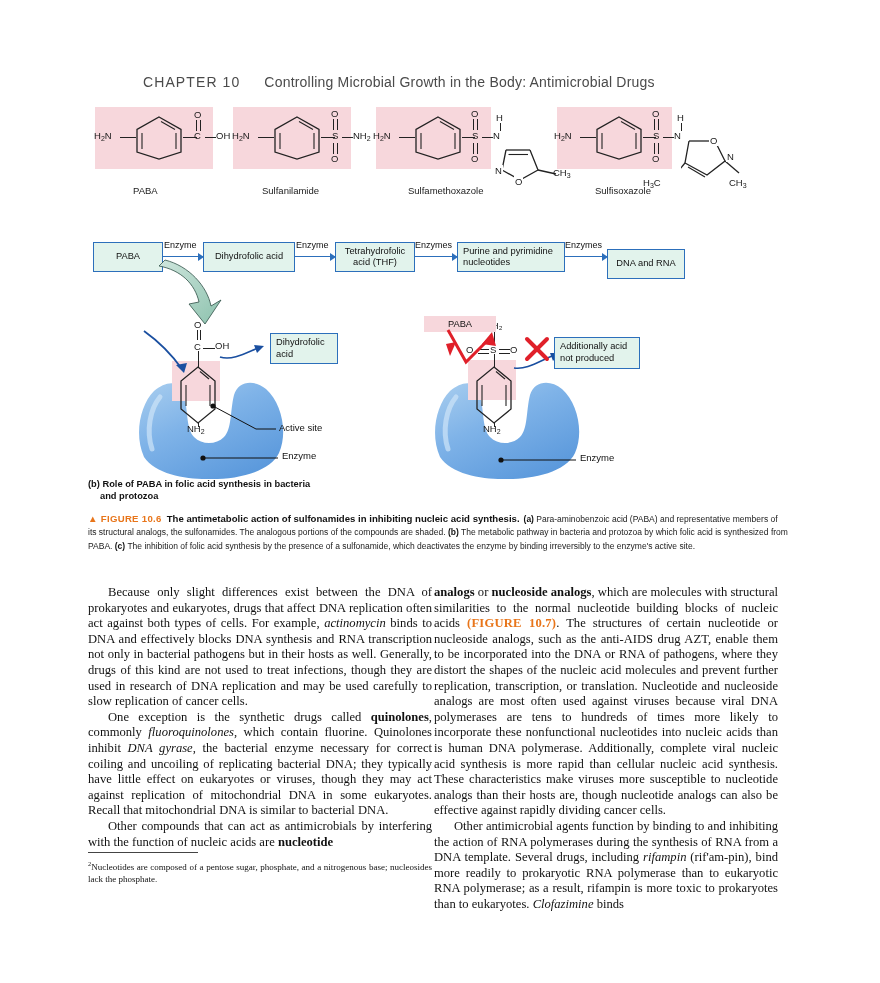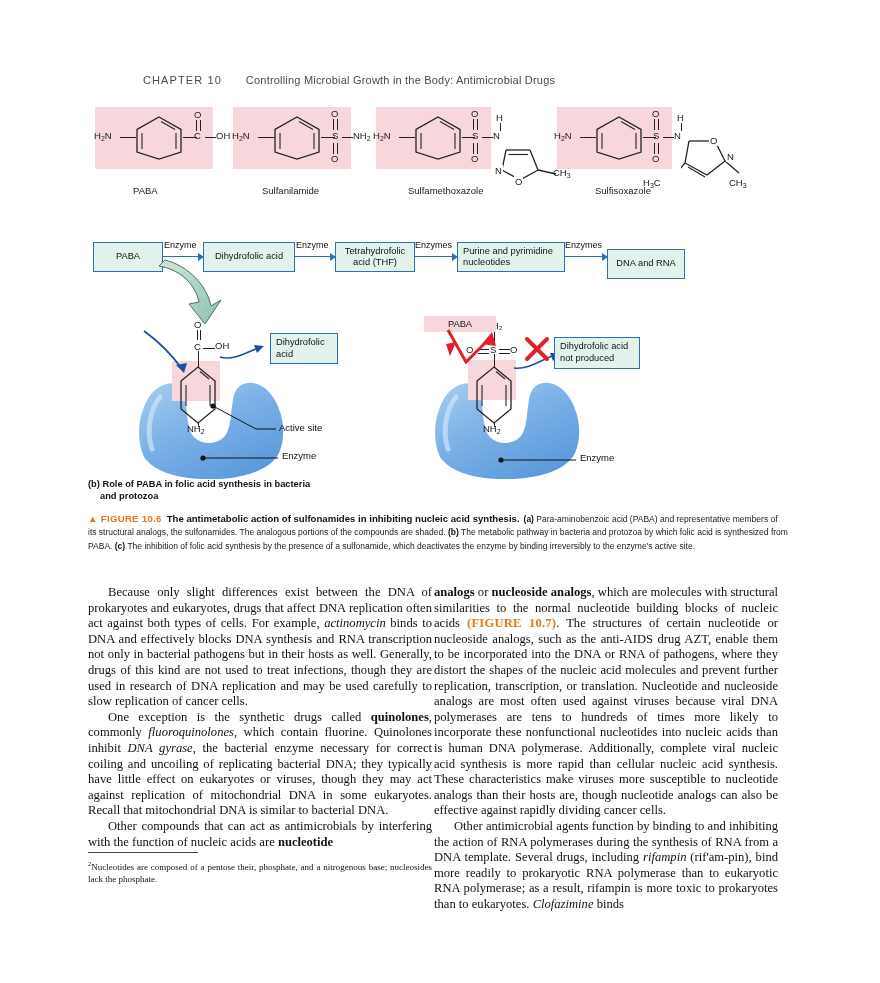--- a/index.html
+++ b/index.html
@@ -21,21 +21,21 @@
     width: 880px;
     height: 983px;
   }
 
   
   .runhead {
     position: absolute;
     left: 143px;
     top: 74px;
     font-family: "Liberation Sans", sans-serif;
-    font-size: 11px;
+    font-size: 14px;
     letter-spacing: 0.6px;
     color: #4a4a4a;
     white-space: nowrap;
   }
   .runhead .chap {
     letter-spacing: 1.1px;
     margin-right: 24px;
   }
   .runhead .title {
     letter-spacing: 0.2px;
@@ -545,21 +545,21 @@
         <path d="M 2 20 C 14 22, 26 14, 40 8" fill="none" stroke="#1a4fa0" stroke-width="1.6"></path>
         <polygon points="48,5 38,5 41,13" fill="#1a4fa0"></polygon>
       </svg>
     </div>
     <div style="position:absolute; left:104px; top:24px;">
       <svg width="26" height="26" viewBox="0 0 26 26">
         <line x1="3" y1="3" x2="23" y2="23" stroke="#e0202a" stroke-width="4" stroke-linecap="round"></line>
         <line x1="23" y1="3" x2="3" y2="23" stroke="#e0202a" stroke-width="4" stroke-linecap="round"></line>
       </svg>
     </div>
-    <div class="callout" style="left:134px; top:25px; width:86px; height:32px;">Dihydrofolic acid not produced</div>
+    <div class="callout" style="left:134px; top:25px; width:86px; height:32px;">Additionally acid not produced</div>
 
     <div style="position:absolute; left:78px; top:140px;">
       <svg width="80" height="12" viewBox="0 0 80 12">
         <circle cx="3" cy="6" r="2.6" fill="#111"></circle>
         <line x1="3" y1="6" x2="78" y2="6" stroke="#111" stroke-width="1"></line>
       </svg>
     </div>
     <div class="leader-txt" style="left:160px; top:140px;">Enzyme</div>
   </div>
 
@@ -578,16 +578,16 @@
     <p>Other compounds that can act as antimicrobials by interfering with the function of nucleic acids are <b>nucleotide</b></p>
   </div>
 
   <div class="col right">
     <p class="noindent"><b>analogs</b> or <b>nucleoside analogs</b>, which are molecules with structural similarities to the normal nucleotide building blocks of nucleic acids <span class="figref">(FIGURE 10.7)</span>. The structures of certain nucleotide or nucleoside analogs, such as the anti-AIDS drug AZT, enable them to be incorporated into the DNA or RNA of pathogens, where they distort the shapes of the nucleic acid molecules and prevent further replication, transcription, or translation. Nucleotide and nucleoside analogs are most often used against viruses because viral DNA polymerases are tens to hundreds of times more likely to incorporate these nonfunctional nucleotides into nucleic acids than is human DNA polymerase. Additionally, complete viral nucleic acid synthesis is more rapid than cellular nucleic acid synthesis. These characteristics make viruses more susceptible to nucleotide analogs than their hosts are, though nucleotide analogs can also be effective against rapidly dividing cancer cells.</p>
     <p>Other antimicrobial agents function by binding to and inhibiting the action of RNA polymerases during the synthesis of RNA from a DNA template. Several drugs, including <i>rifampin</i> (rif'am-pin), bind more readily to prokaryotic RNA polymerase than to eukaryotic RNA polymerase; as a result, rifampin is more toxic to prokaryotes than to eukaryotes. <i>Clofazimine</i> binds</p>
   </div>
 
   <div class="fnote-rule"></div>
   <div class="fnote">
-    <sup>2</sup><span>Nucleotides are composed of a pentose their, phosphate, and a nitrogenous base; nucleosides lack the phosphate.</span>
+    <sup>2</sup><span>Nucleotides are composed of a pentose sugar, phosphate, and a nitrogenous base; nucleosides lack the phosphate.</span>
   </div>
 
 </div>
 
 </body></html>

